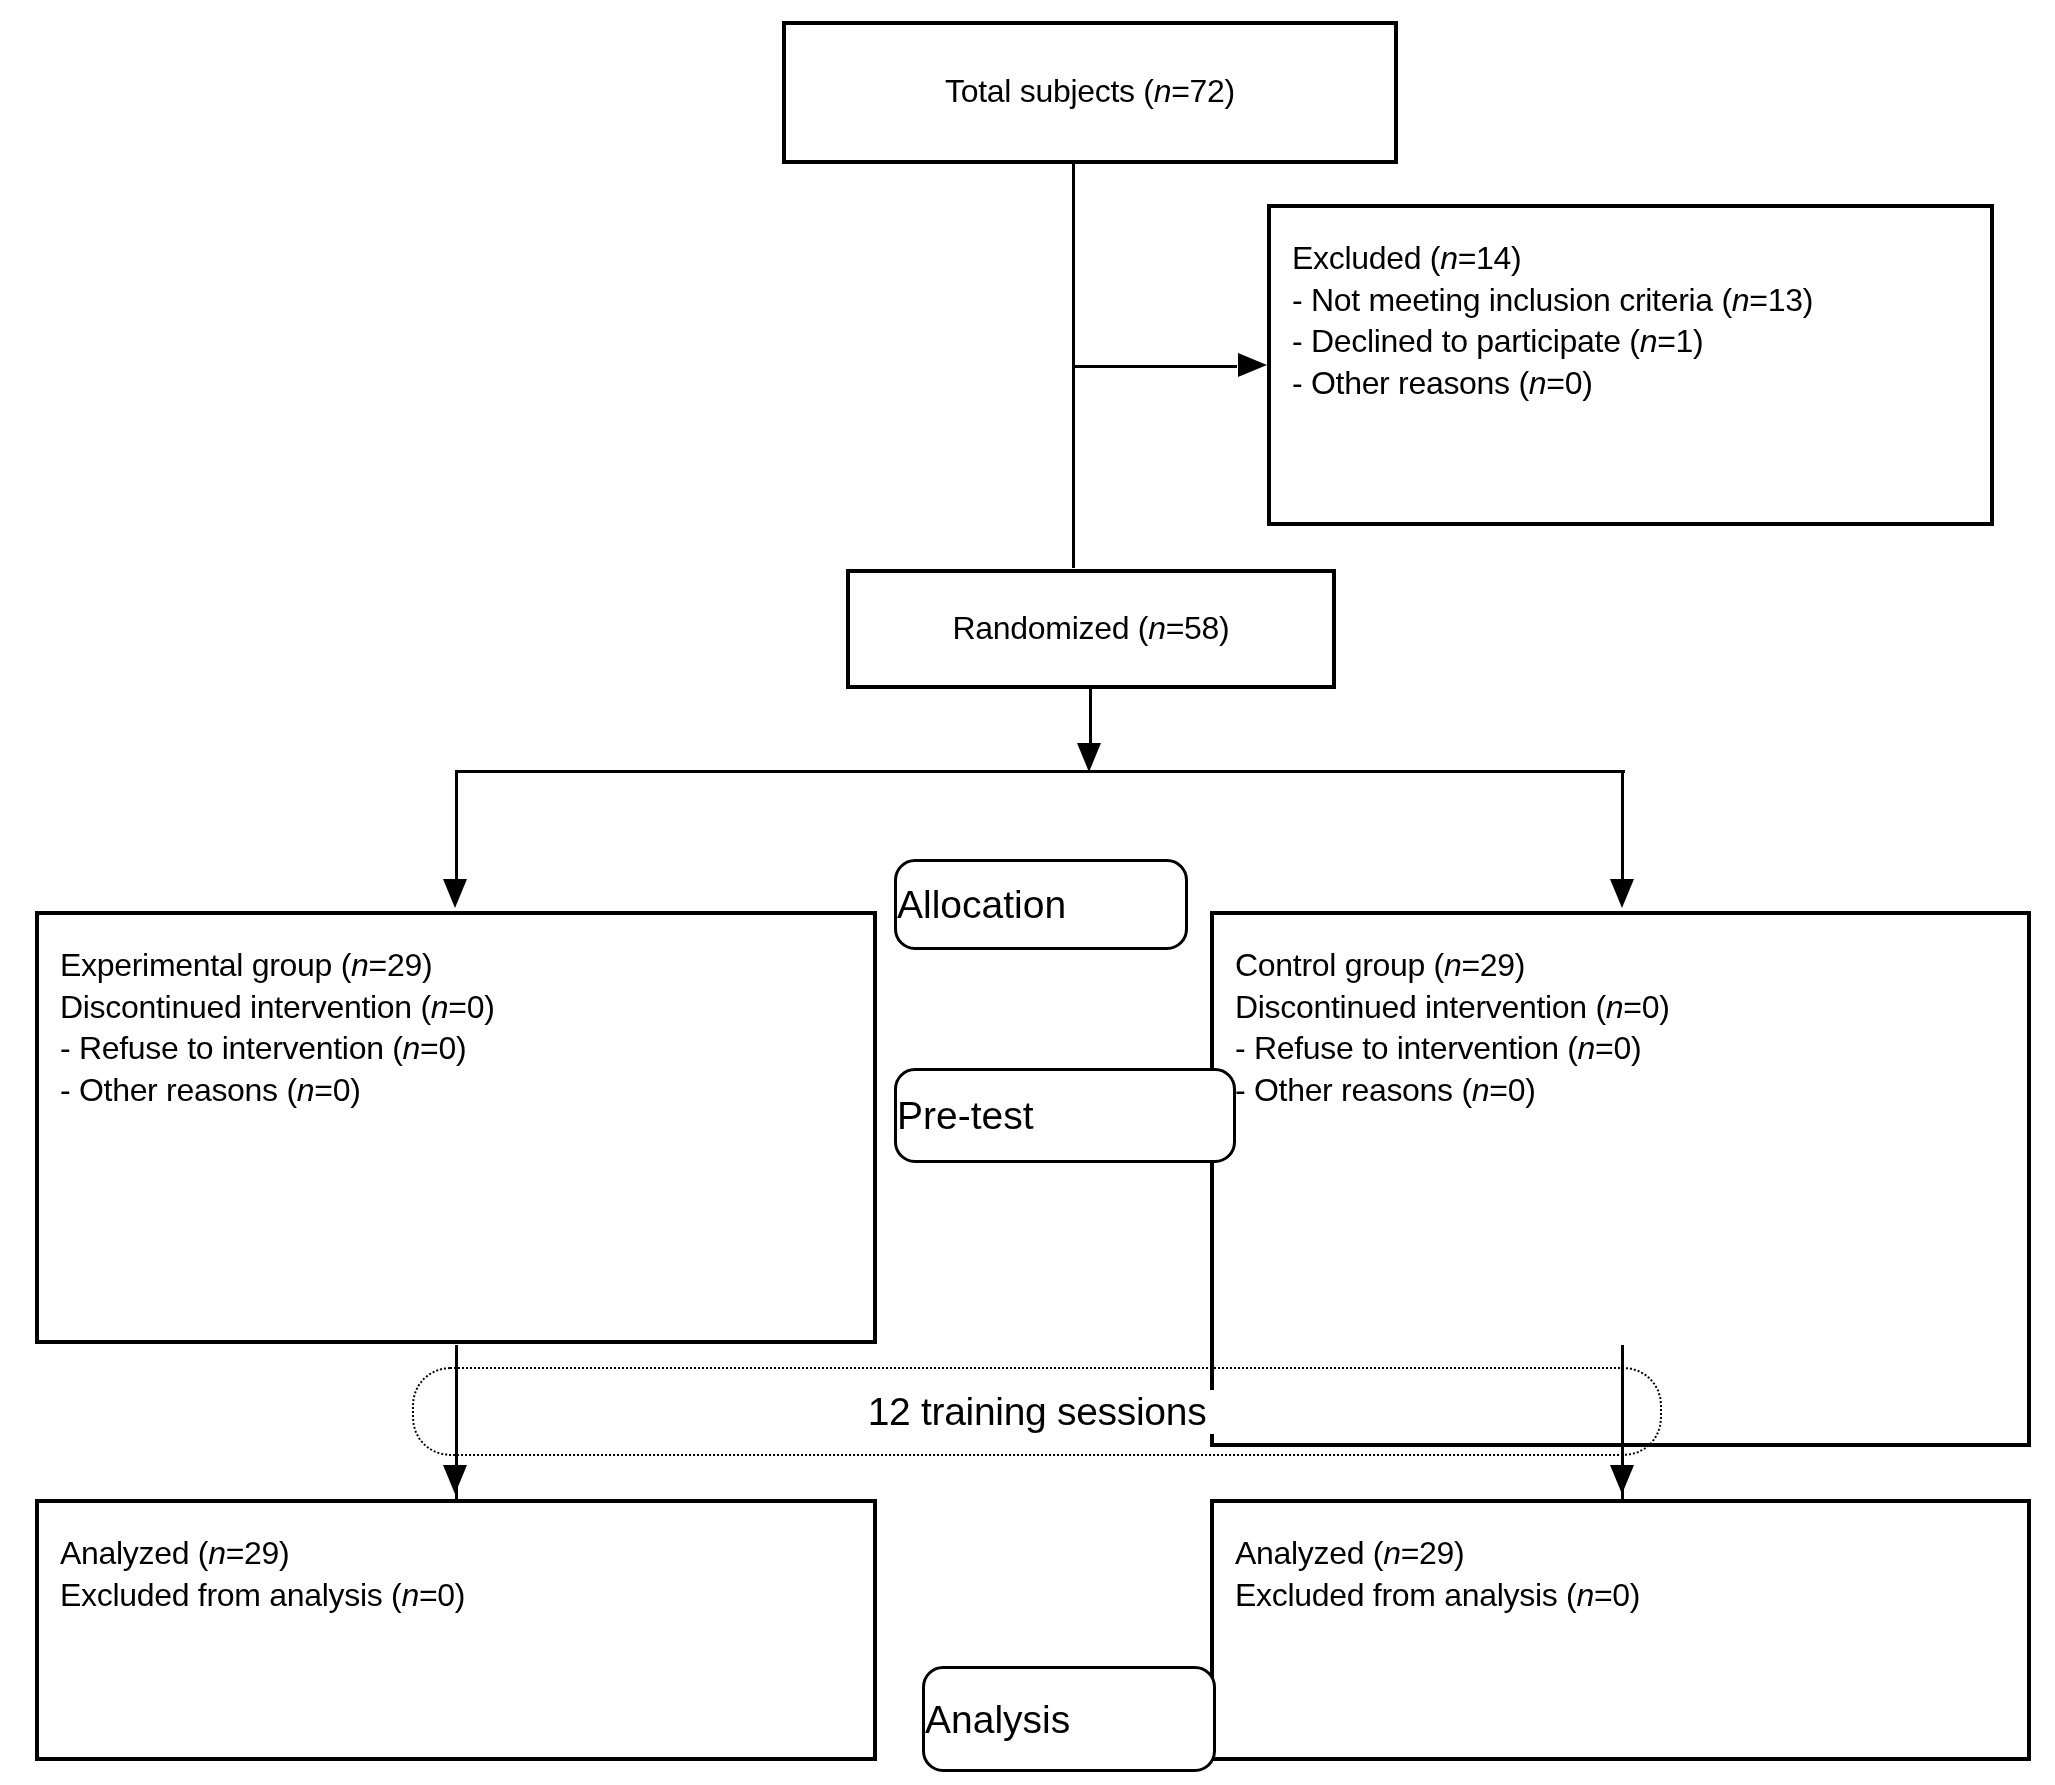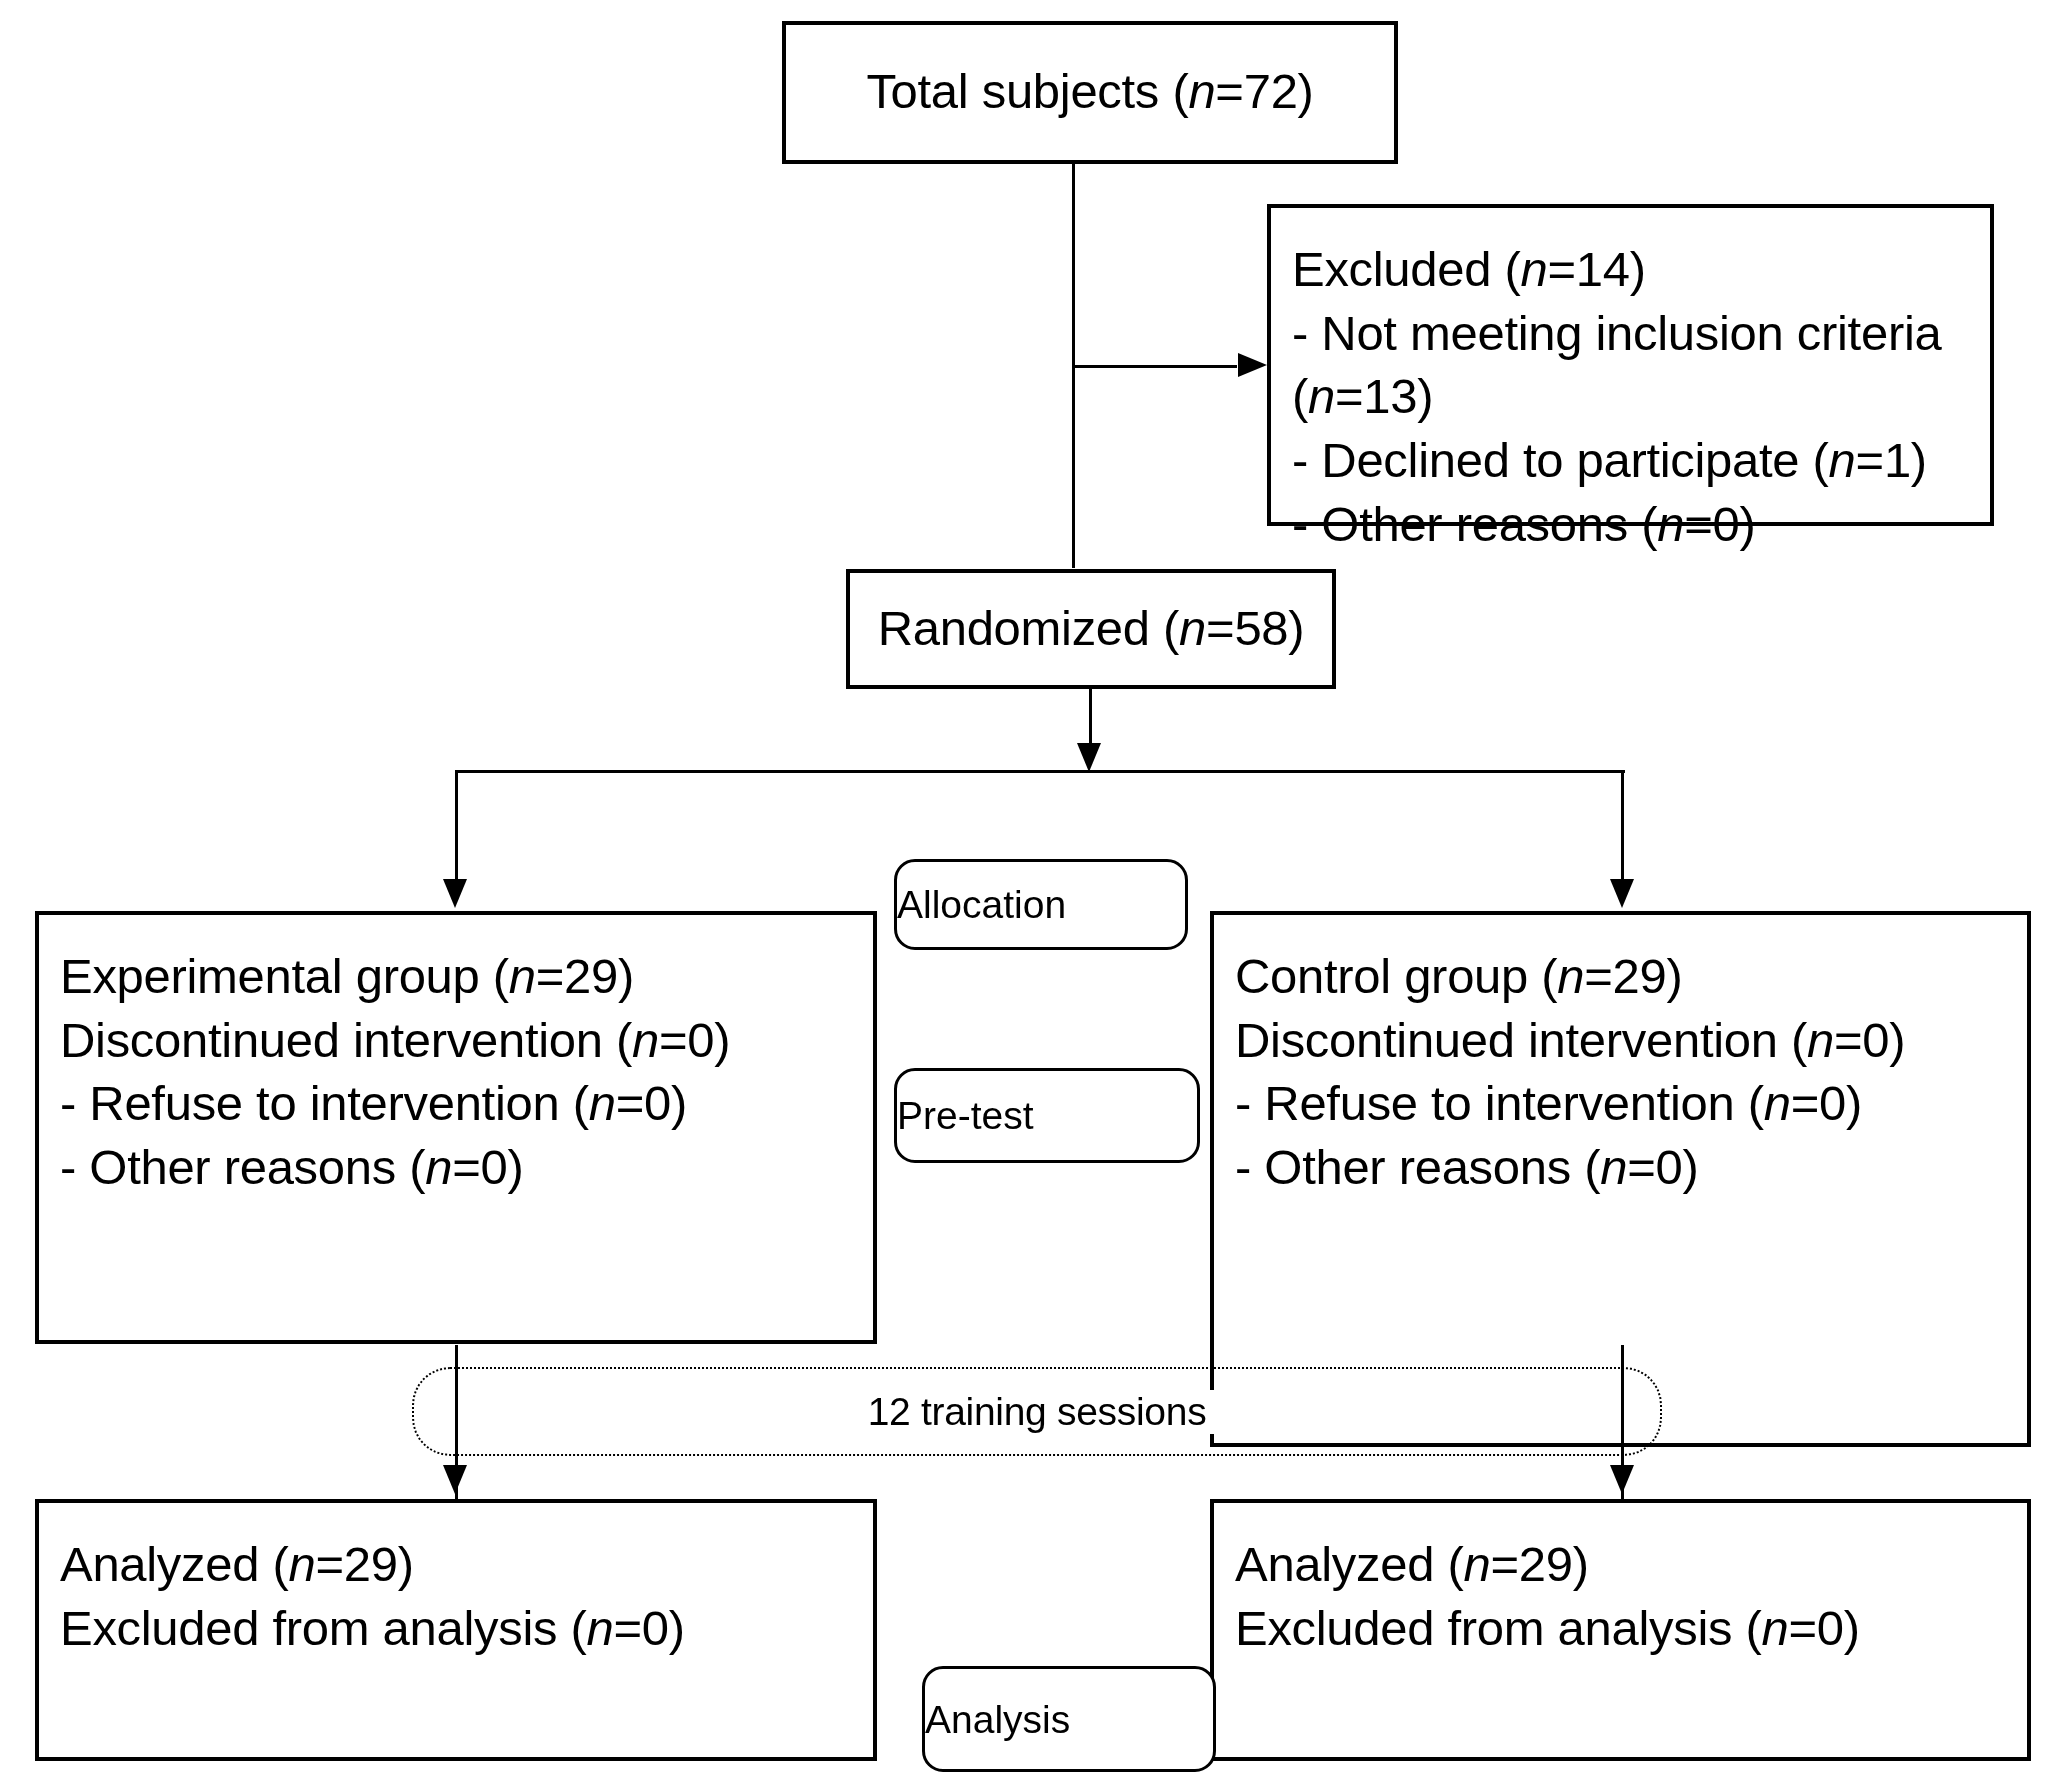--- a/index.html
+++ b/index.html
@@ -20,21 +20,21 @@
   
   .box {
     position: absolute;
     box-sizing: border-box;
     border: 4.4px solid #000000;
     background: #ffffff;
   }
   .box .txt {
     font-family: "Liberation Sans Narrow", "Liberation Sans", sans-serif;
     font-stretch: condensed;
-    font-size: 49px;
+    font-size: 32px;
     line-height: 1.30;
     white-space: pre-line;
     letter-spacing: -0.3px;
   }
   .box.center-text {
     display: flex;
     align-items: center;
     justify-content: center;
   }
   .box.pad-text {
@@ -156,21 +156,21 @@
 - Other reasons (<i class="n">n</i>=0)</span>
   </div>
 
   <div class="box pad-text" style="left:1210px; top:911px; width:821px; height:536px;">
     <span class="txt">Control group (<i class="n">n</i>=29)
 Discontinued intervention (<i class="n">n</i>=0)
 - Refuse to intervention (<i class="n">n</i>=0)
 - Other reasons (<i class="n">n</i>=0)</span>
   </div>
 
-  <div class="pill" style="left:894px; top:1068px; width:306px; height:95px;">
+  <div class="pill" style="left:894px; top:1068px; width:342px; height:95px;">
     <span class="txt">Pre-test</span>
   </div>
 
   <div class="vline" style="left:455px; top:1345px; height:182px;"></div>
   <div class="arrow-down" style="left:443px; top:1465px;"></div>
 
   <div class="vline" style="left:1621px; top:1345px; height:182px;"></div>
   <div class="arrow-down" style="left:1610px; top:1465px;"></div>
 
   <div class="dotted-banner" style="left:412px; top:1367px; width:1250px; height:89px;">

